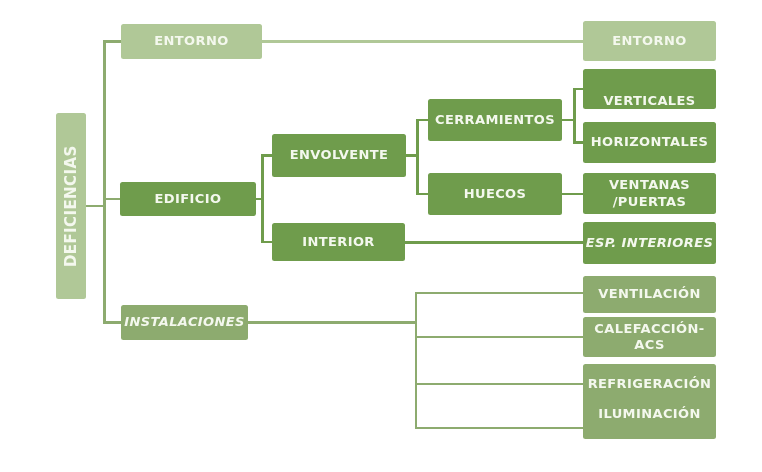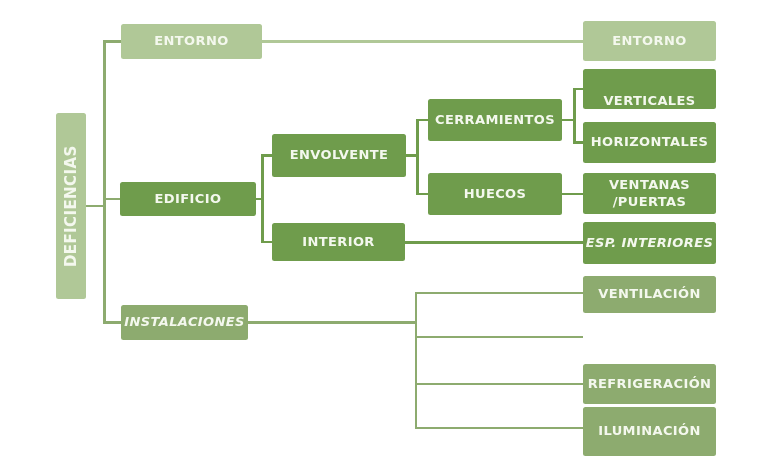--- a/index.html
+++ b/index.html
@@ -45,21 +45,21 @@
   #n-cerramientos     { left: 428px; top: 99px;  width: 134px; height: 42px; }
   #n-huecos           { left: 428px; top: 173px; width: 134px; height: 42px; }
   #n-verticales       { left: 583px; top: 69px;  width: 133px; height: 40px; align-items: flex-end; }
   #n-horizontales     { left: 583px; top: 122px; width: 133px; height: 41px; }
   #n-ventanas_puertas { left: 583px; top: 173px; width: 133px; height: 41px; }
   #n-esp_interiores   { left: 583px; top: 222px; width: 133px; height: 42px; font-style: italic; }
   #n-instalaciones    { left: 121px; top: 305px; width: 127px; height: 35px; font-style: italic; }
   #n-ventilacion      { left: 583px; top: 276px; width: 133px; height: 37px; }
   #n-calefaccion_acs  { left: 583px; top: 317px; width: 133px; height: 40px; }
   #n-refrigeracion    { left: 583px; top: 364px; width: 133px; height: 40px; justify-content: center; }
-  #n-iluminacion      { left: 583px; top: 407px; width: 133px; height: 49px; }
+  #n-iluminacion      { left: 583px; top: 390px; width: 133px; height: 49px; }
 </style>
 </head>
 <body>
 
 <div id="canvas">
 
   <div class="line" style="left:103.25px; top:40.25px; width:2.5px; height:283.5px;  background:var(--mid);"></div>
   <div class="line" style="left:103.25px; top:40.25px; width:18px;  height:2.5px;   background:var(--mid);"></div>
   <div class="line" style="left:86px;    top:204.75px; width:18px;  height:2.5px;   background:var(--mid);"></div>
   <div class="line" style="left:103.25px; top:197.75px; width:17px;  height:2.5px;   background:var(--mid);"></div>
@@ -141,20 +141,23 @@
   </div>
 
   <div class="node tone-mid" id="n-instalaciones">
     <span>INSTALACIONES</span>
   </div>
 
   <div class="node tone-mid" id="n-ventilacion">
     <span>VENTILACIÓN</span>
   </div>
 
+  <div class="node tone-mid" id="n-calefaccion_acs">
+    <span><span>CALEFACCIÓN-</span><br><span>ACS</span></span>
+  </div>
 
   <div class="node tone-mid" id="n-refrigeracion">
     <span>REFRIGERACIÓN</span>
   </div>
 
   <div class="node tone-mid" id="n-iluminacion">
     <span>ILUMINACIÓN</span>
   </div>
 
 </div>

